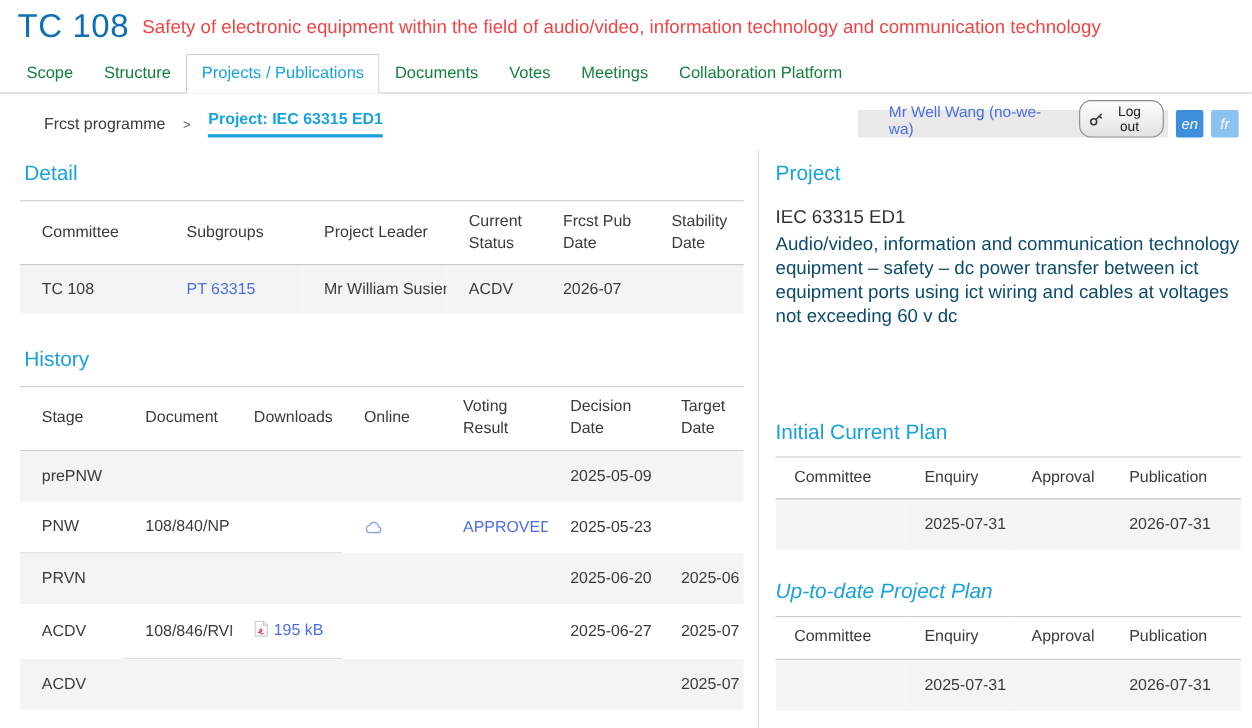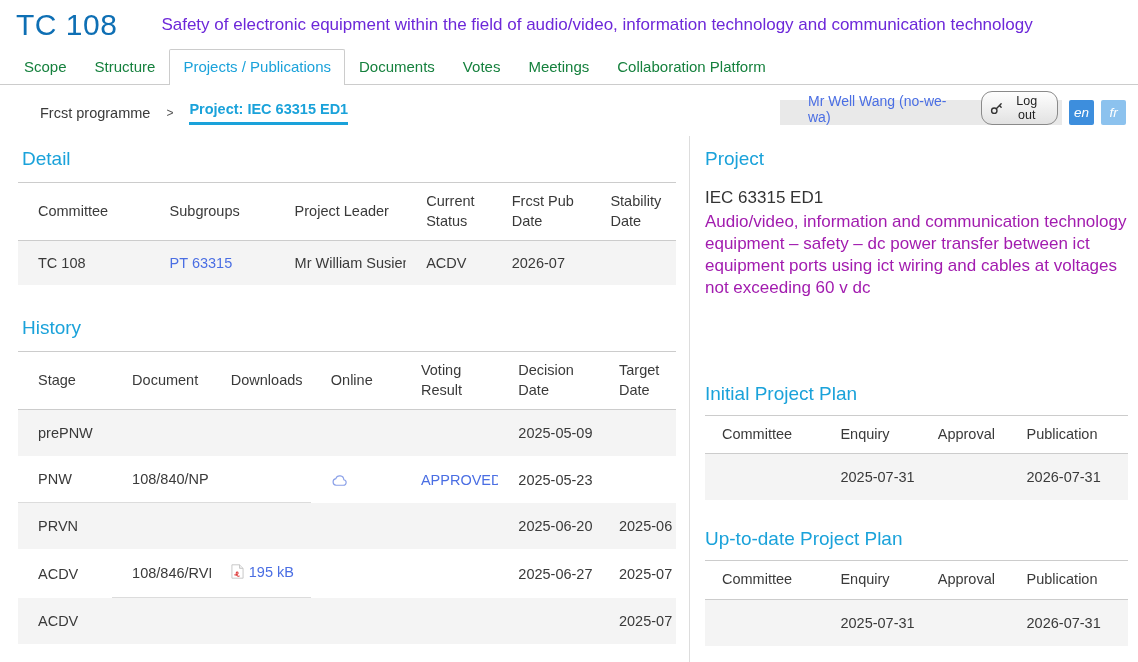--- a/index.html
+++ b/index.html
@@ -2,21 +2,21 @@
 <html><head>
 <meta charset="utf-8">
 <style>
   * { box-sizing: border-box; margin: 0; padding: 0; }
   html, body { width: 1138px; height: 662px; overflow: hidden; background: #fff;
     font-family: "Liberation Sans", sans-serif; color: #3a3a3a; }
 
   
   .app-header { display: flex; align-items: center; padding: 8px 16px 0 16px; }
   .committee-title { color: #0e6fb4; font-size: 30px; font-weight: normal; letter-spacing: .5px; }
-  .committee-subtitle { margin-left: 44px; font-size: 17px; color: #6d28d9; }
+  .committee-subtitle { margin-left: 12px; font-size: 17px; color: #ef4444; }
 
   
   .tab-bar { display: flex; align-items: flex-end; margin-top: 7px; padding-left: 10px;
     border-bottom: 1px solid #ccc; }
   .tab { font-size: 15px; color: #15803d; padding: 8px 13px 9px 13px; cursor: pointer;
     border: 1px solid transparent; border-bottom: none; white-space: nowrap; }
   .tab.active { color: #1aa2da; background: #fff; border-color: #ccc;
     border-radius: 2px 2px 0 0; margin-bottom: -1px; padding-bottom: 10px; }
 
   
@@ -55,23 +55,23 @@
   td { font-size: 14.5px; color: #3a3a3a; padding: 15px 6px 15px 20px; vertical-align: middle;
     overflow: hidden; white-space: nowrap; }
   tr.row-gray { background: #f4f4f4; }
   .detail-table td { padding-top: 14px; padding-bottom: 14px; }
   td.cell-underline { border-bottom: 1px solid #dcdcdc; }
   a.blue-link { color: #4a6ee3; text-decoration: none; cursor: pointer; }
 
   
   .heading-project { margin: 12px 0 0 0; }
   .project-code { margin-top: 18px; font-size: 17px; color: #333; }
-  .project-desc { margin-top: 3px; font-size: 17px; color: #a21caf; line-height: 1.29; max-width: 445px; }
+  .project-desc { margin-top: 3px; font-size: 17px; color: #0c4a6e; line-height: 1.29; max-width: 445px; }
   .heading-initial-plan { margin-top: 84px; }
-  .heading-uptodate-plan { margin-top: 28px; }
+  .heading-uptodate-plan { margin-top: 28px; font-style: italic; }
   .plan-table { margin-top: 10px; }
   .plan-table th, .plan-table td { padding-left: 17px; }
 
   
   .icon { display: inline-block; vertical-align: middle; }
   .cloud-icon svg { display: block; }
   .pdf-icon { margin-right: 5px; }
   .key-icon svg { display: block; }
 </style>
 </head>
@@ -241,21 +241,21 @@
         </tbody>
       </table>
     </section>
 
     <section class="col-right">
 
       <h2 class="section-heading heading-project">Project</h2>
       <div class="project-code">IEC 63315 ED1</div>
       <p class="project-desc">Audio/video, information and communication technology equipment – safety – dc power transfer between ict equipment ports using ict wiring and cables at voltages not exceeding 60 v dc</p>
 
-      <h2 class="section-heading heading-initial-plan">Initial Project Plan</h2>
+      <h2 class="section-heading heading-initial-plan">Initial Current Plan</h2>
       <table class="plan-table">
         <colgroup>
           <col style="width:28%">
             <col style="width:23%">
             <col style="width:21%">
             <col style="width:28%">
         </colgroup>
         <thead>
           <tr>
             <th>Committee</th>

